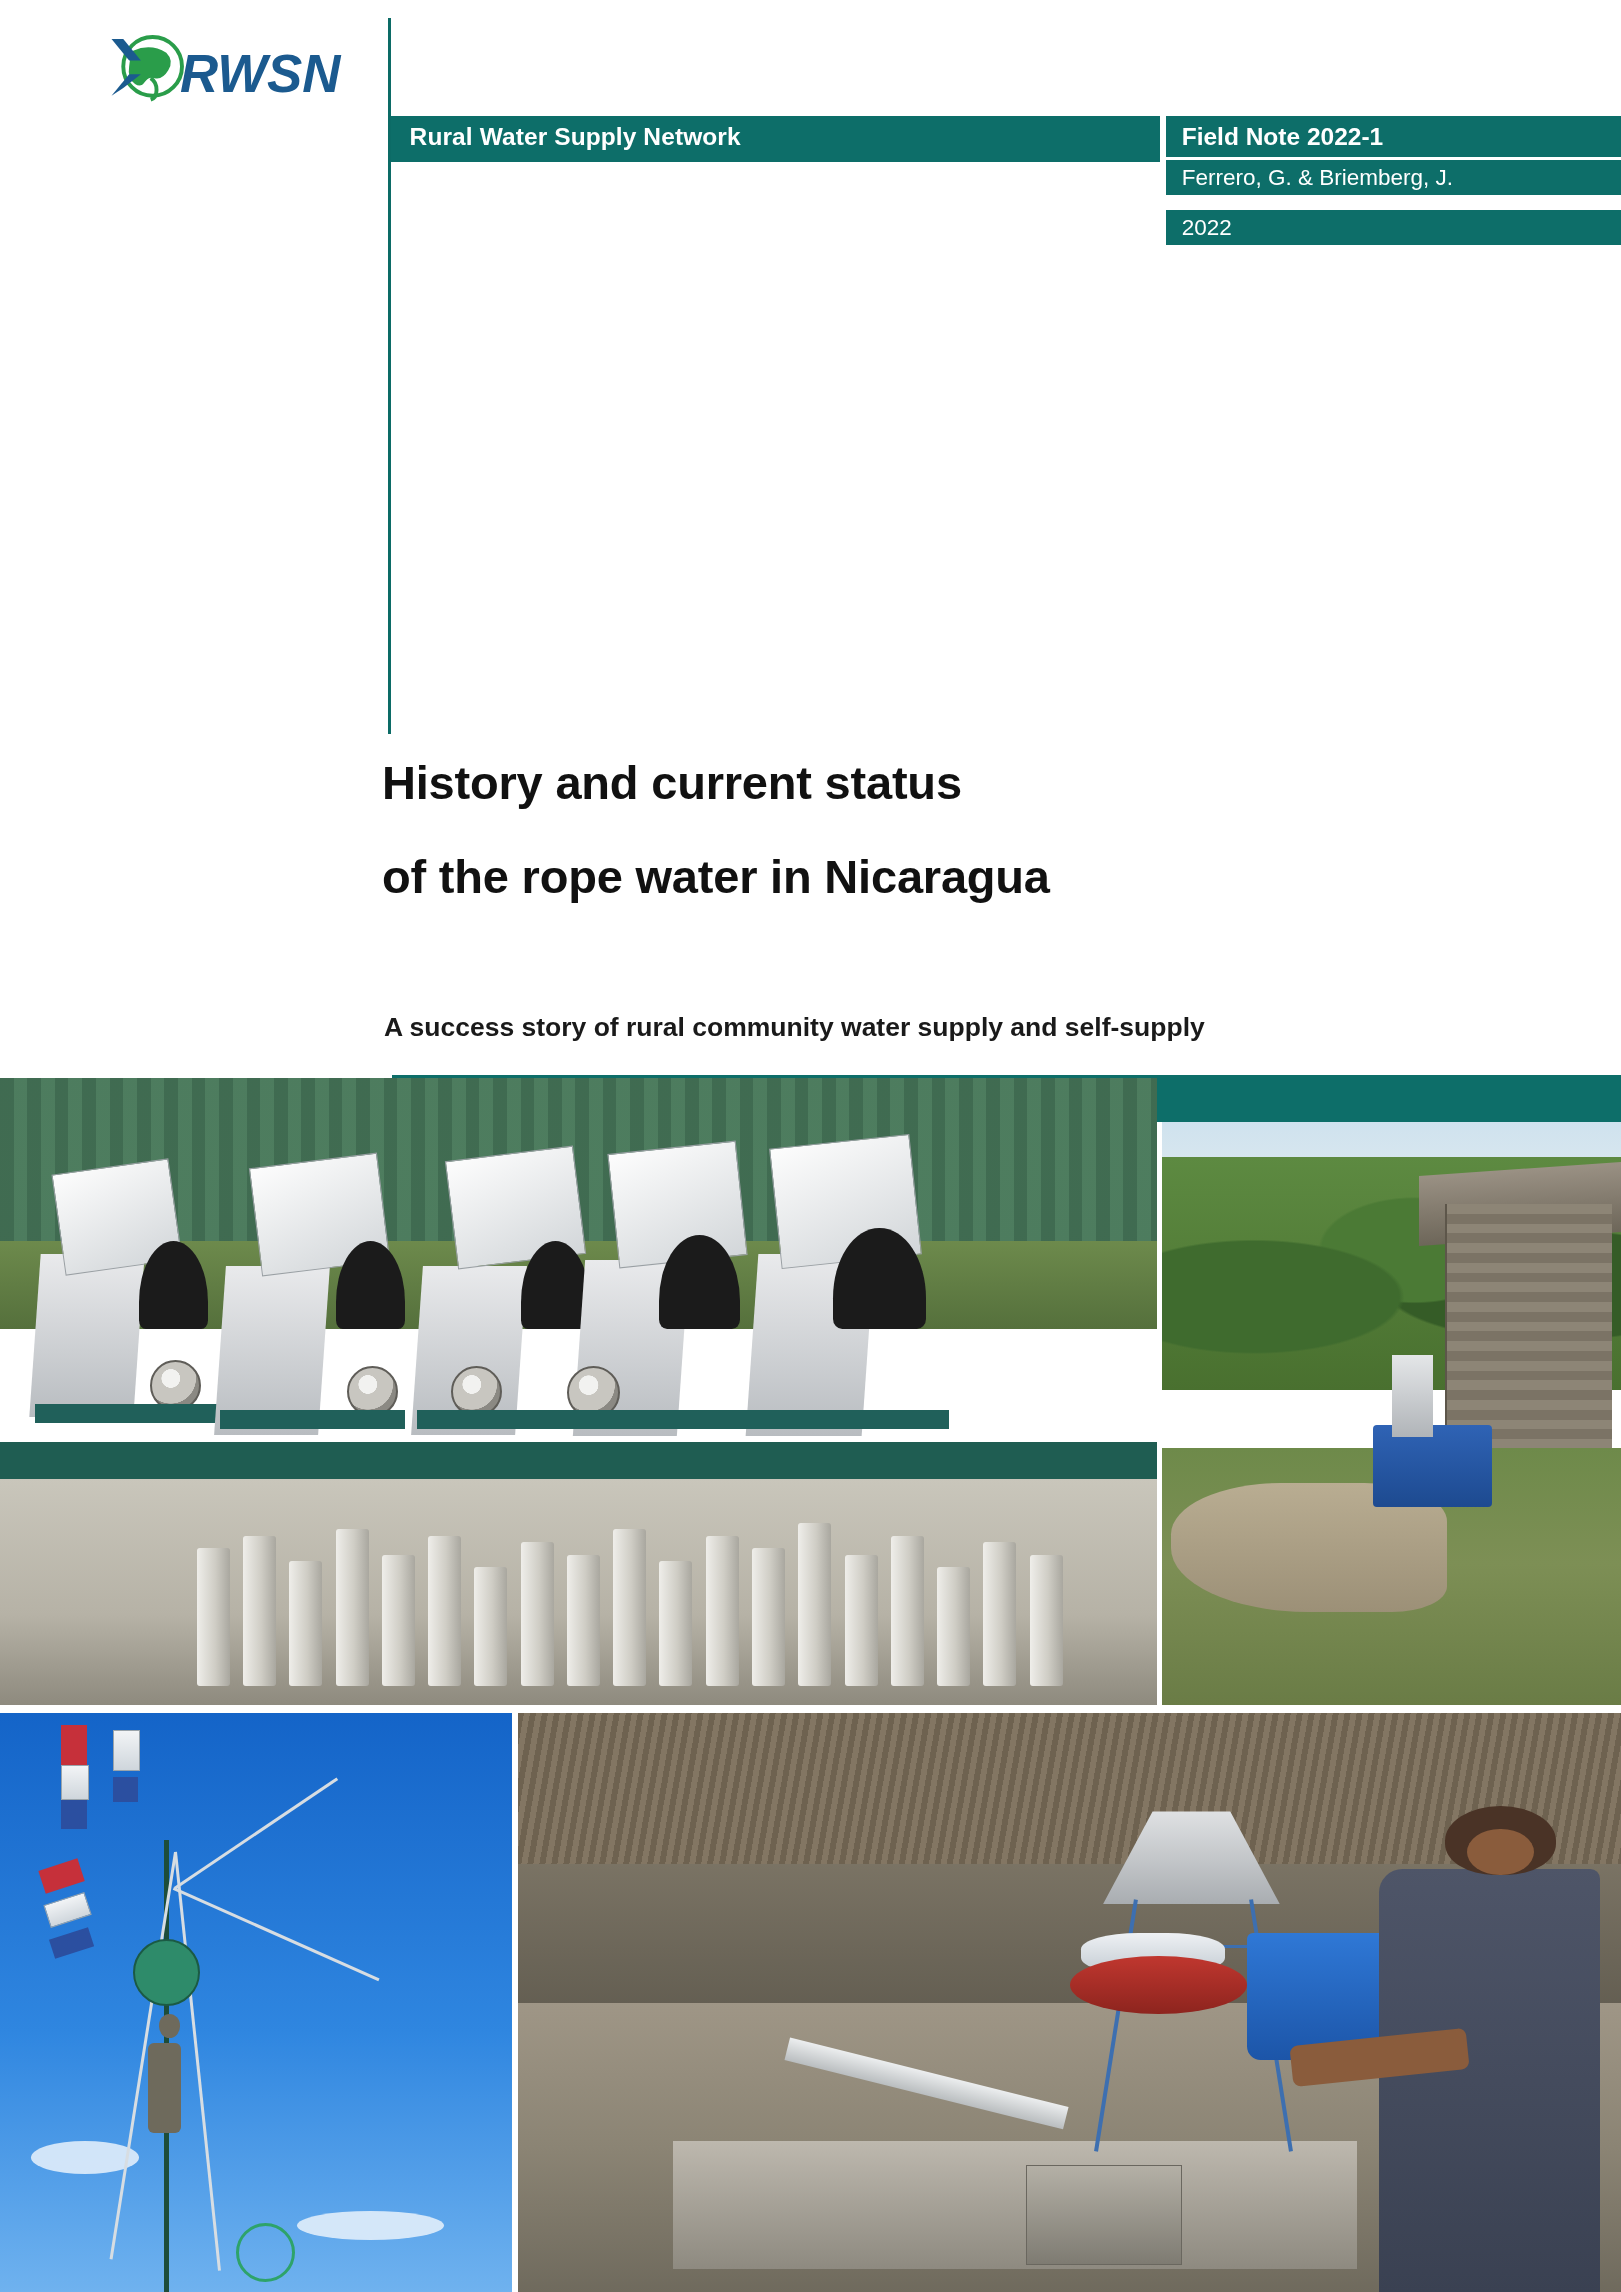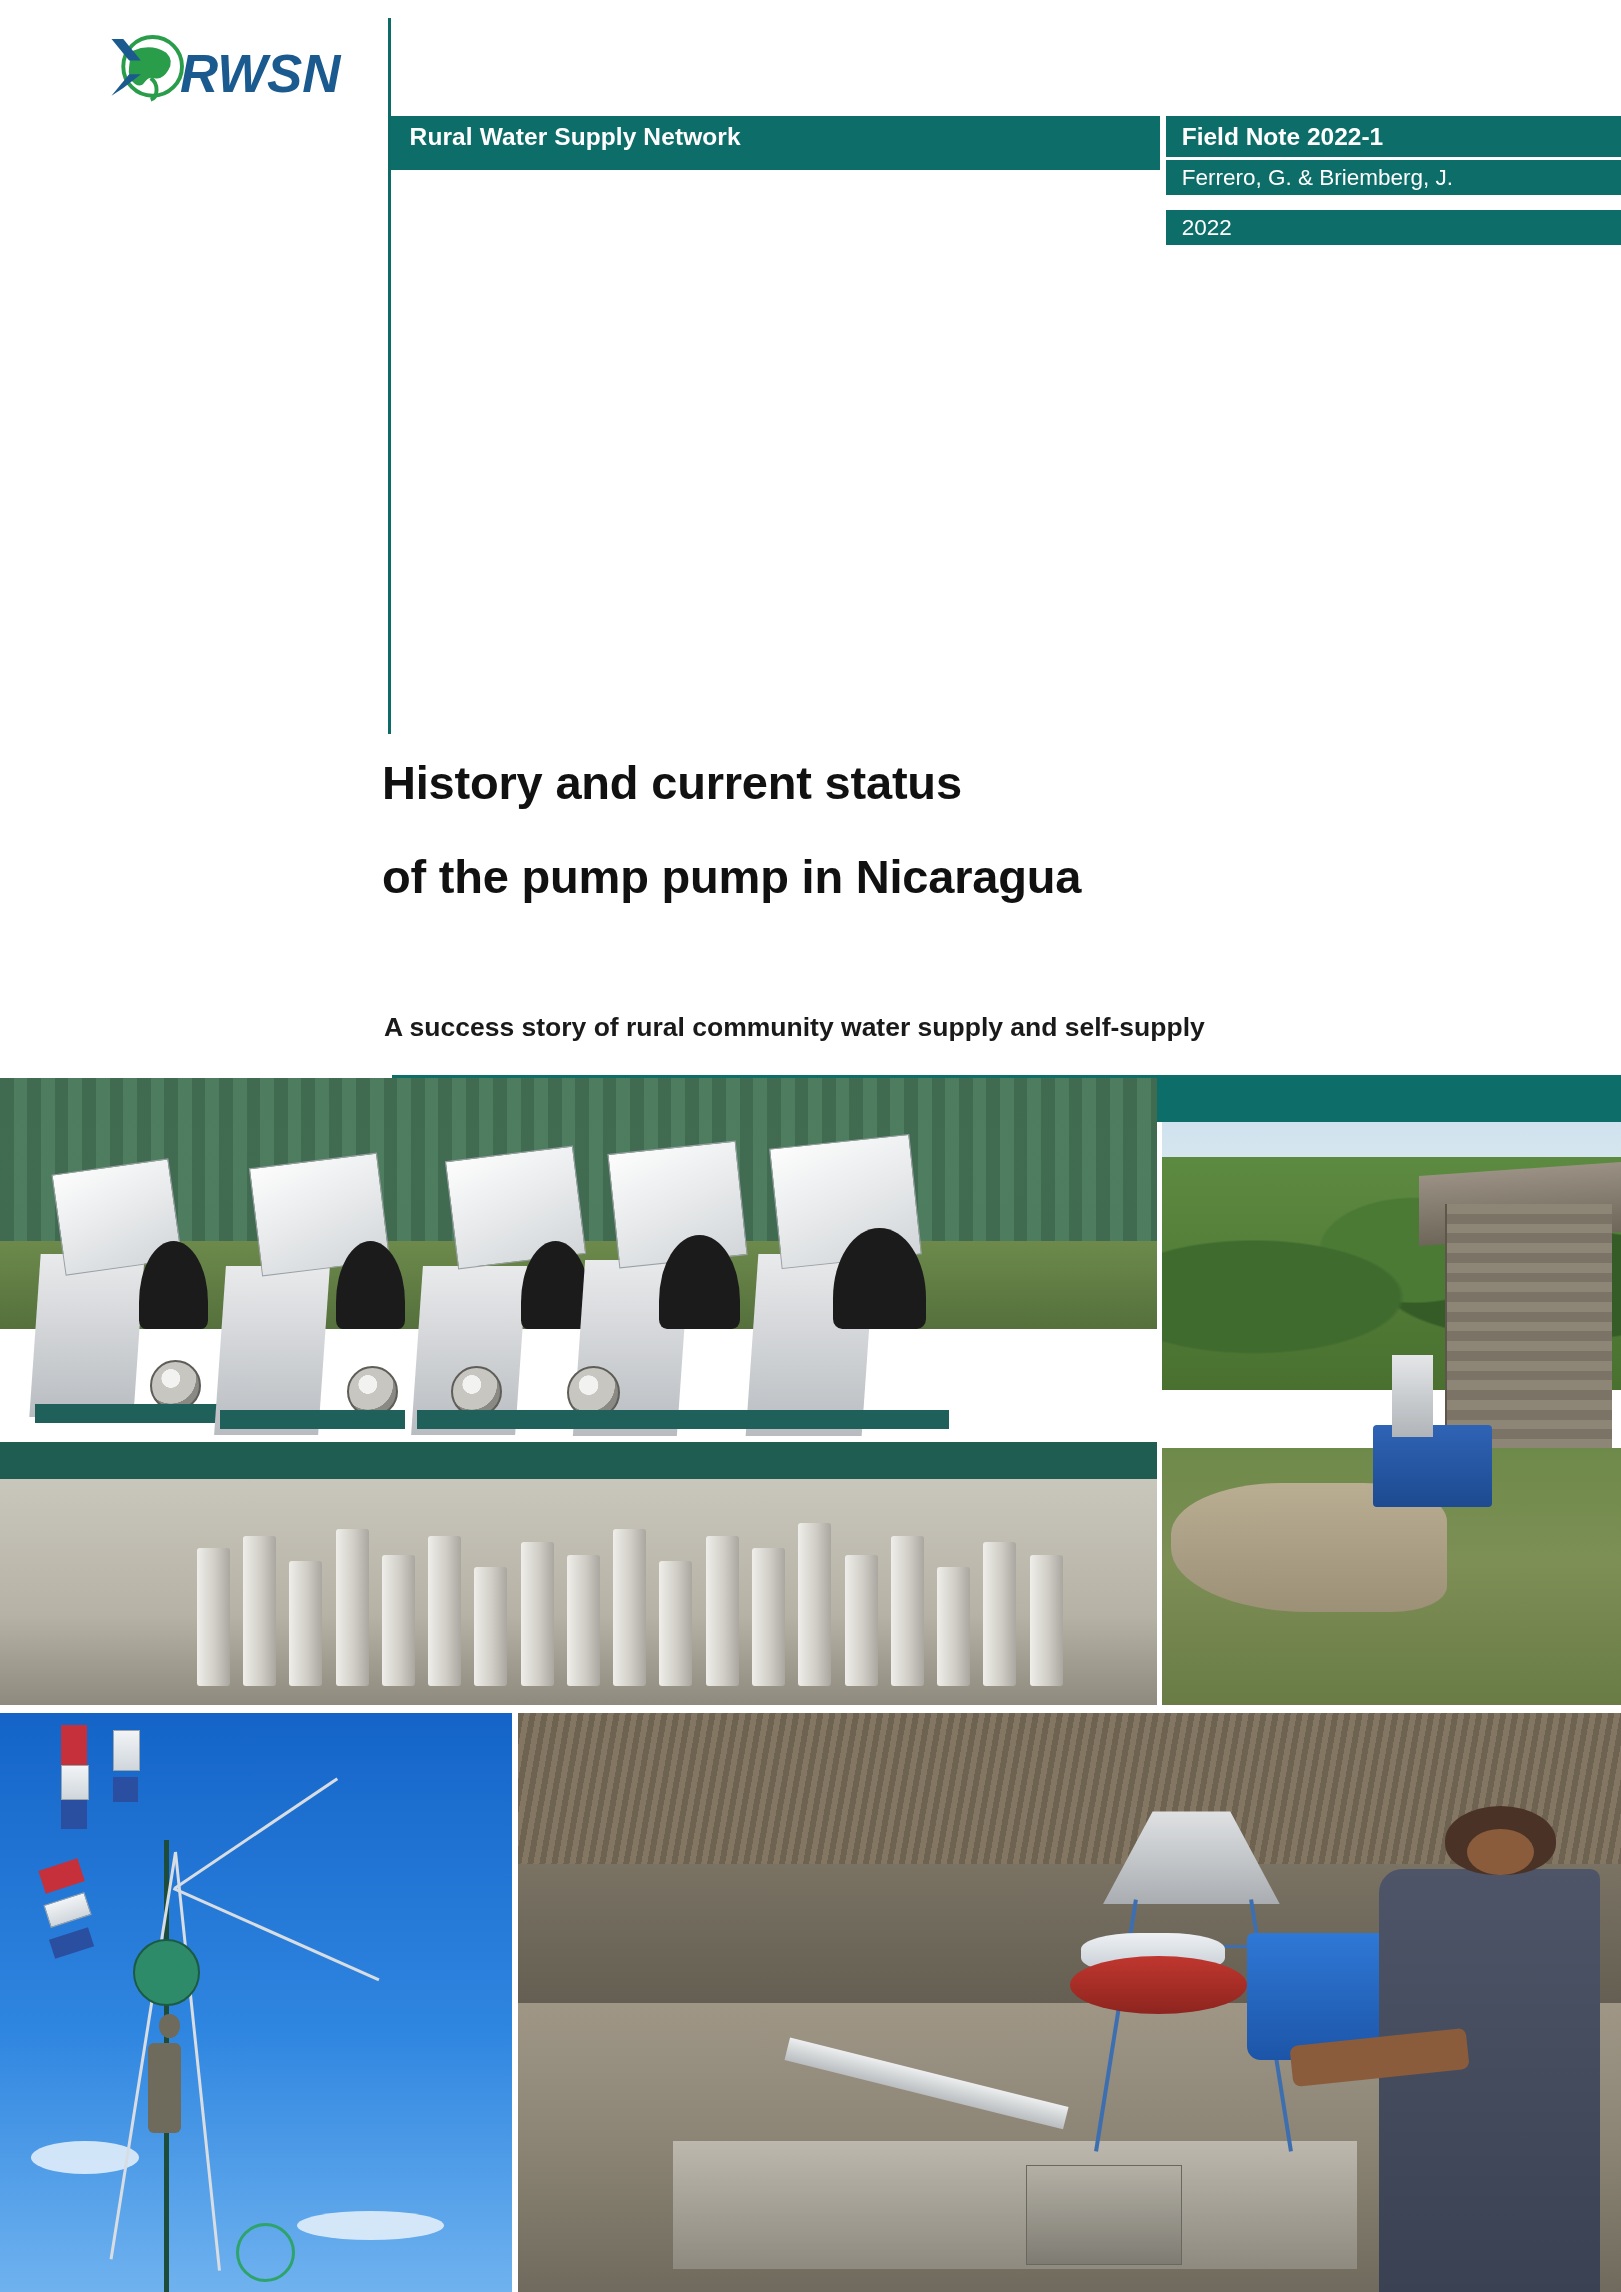--- a/index.html
+++ b/index.html
@@ -39,21 +39,21 @@
     width: 2.9px;
     height: 716px;
     background: #0c6b66;
   }
 
   .band-title {
     position: absolute;
     left: 391px;
     top: 116px;
     width: 769px;
-    height: 54px;
+    height: 46px;
     background: #0d6e69;
     color: #ffffff;
     font-size: 24.5px;
     font-weight: bold;
     line-height: 41px;
     padding-left: 18.6px;
     box-sizing: border-box;
     letter-spacing: 0.1px;
   }
 
@@ -302,21 +302,21 @@
 
   <div class="band-title">Rural Water Supply Network</div>
 
   <div class="band-right-1">Field Note 2022-1</div>
   <div class="band-right-2">Ferrero, G. &amp; Briemberg, J.</div>
   <div class="band-right-3">2022</div>
 </div>
 
 <div class="title-area">
   <div class="doc-title-line">History and current status</div>
-  <div class="doc-title-line">of the pump pump in Nicaragua</div>
+  <div class="doc-title-line">of the rope water in Nicaragua</div>
 </div>
 <div class="doc-subtitle">A success story of rural community water supply and self-supply</div>
 
 <div class="teal-strip"></div>
 
 <div class="photo photo-1">
   <div class="p1-sky"></div>
   <div class="p1-wall"></div>
   <div class="p1-wall2"></div>
   <div class="p1-bench"></div>

